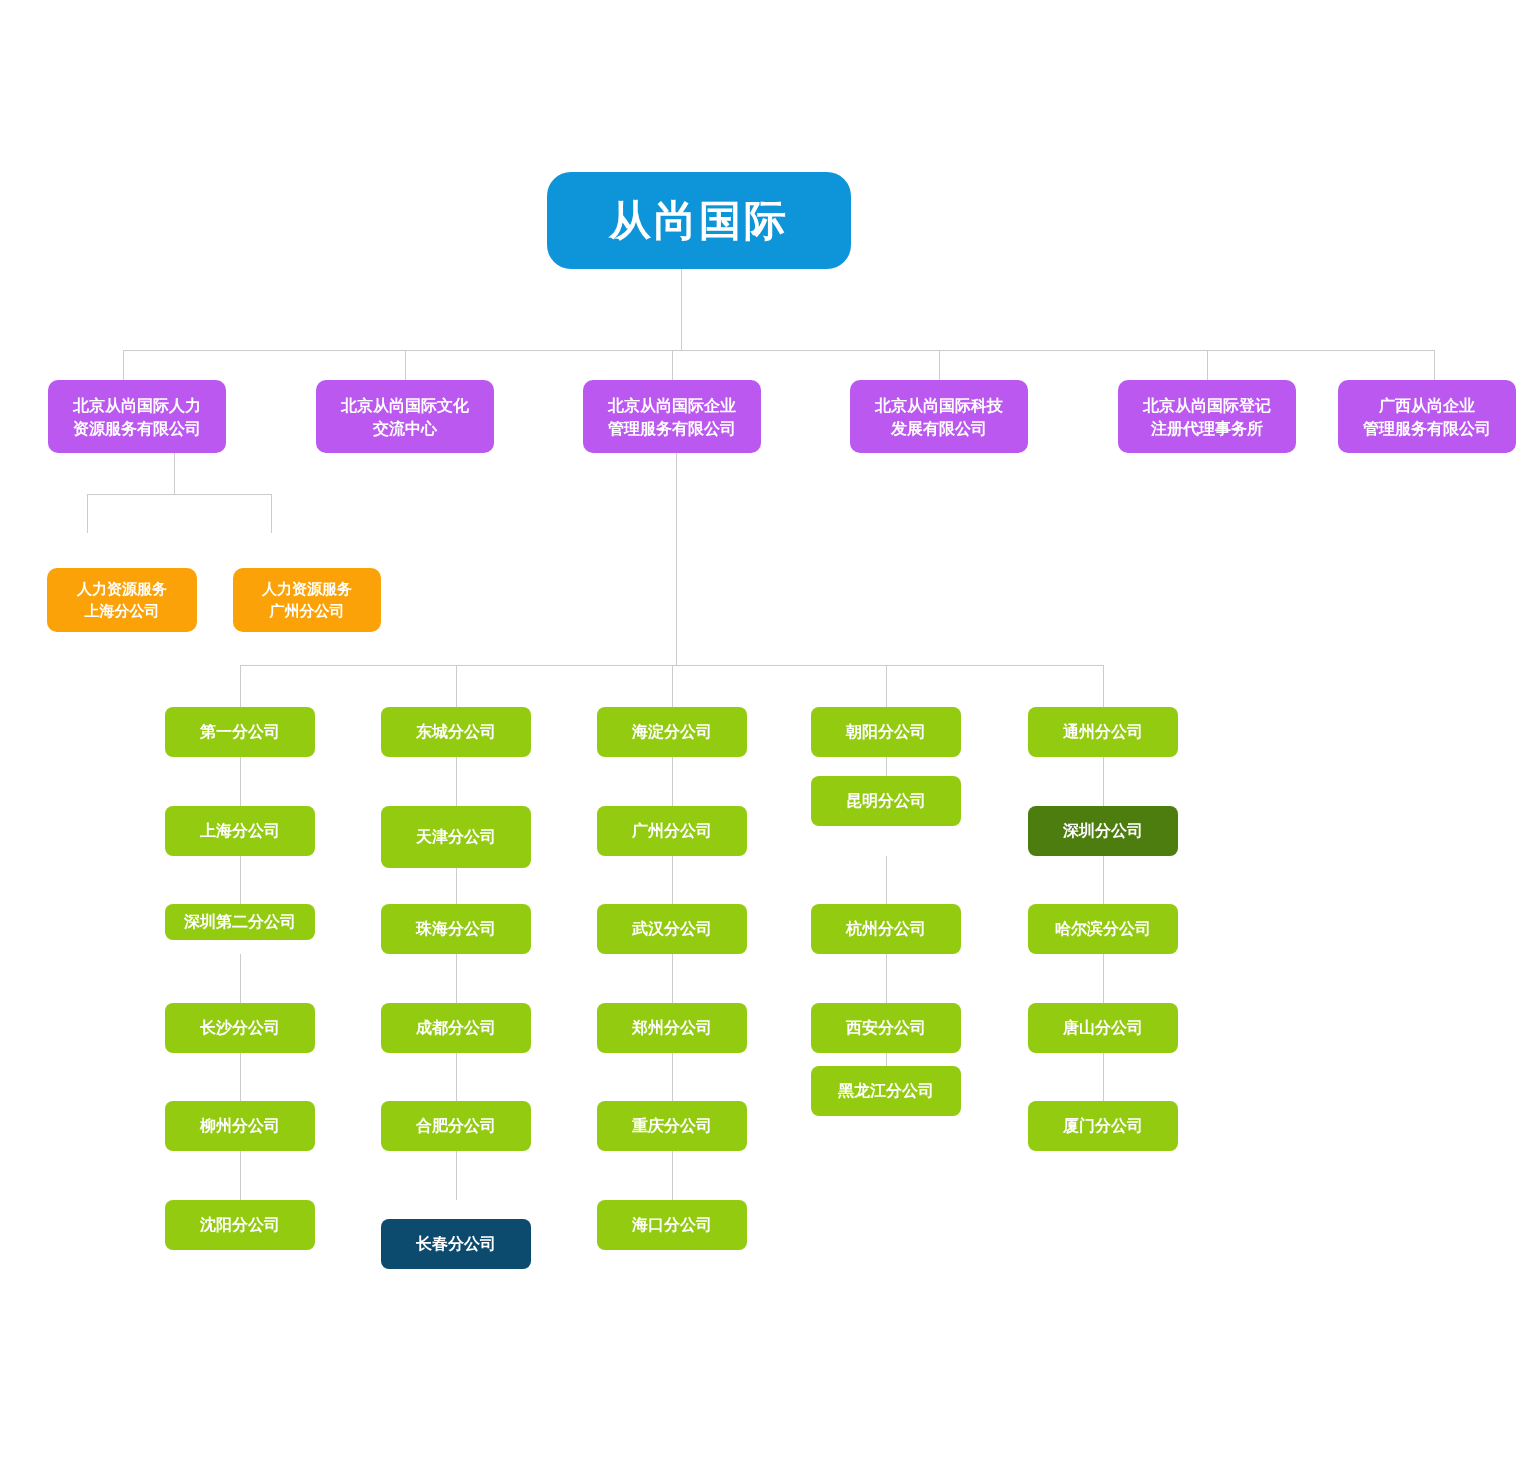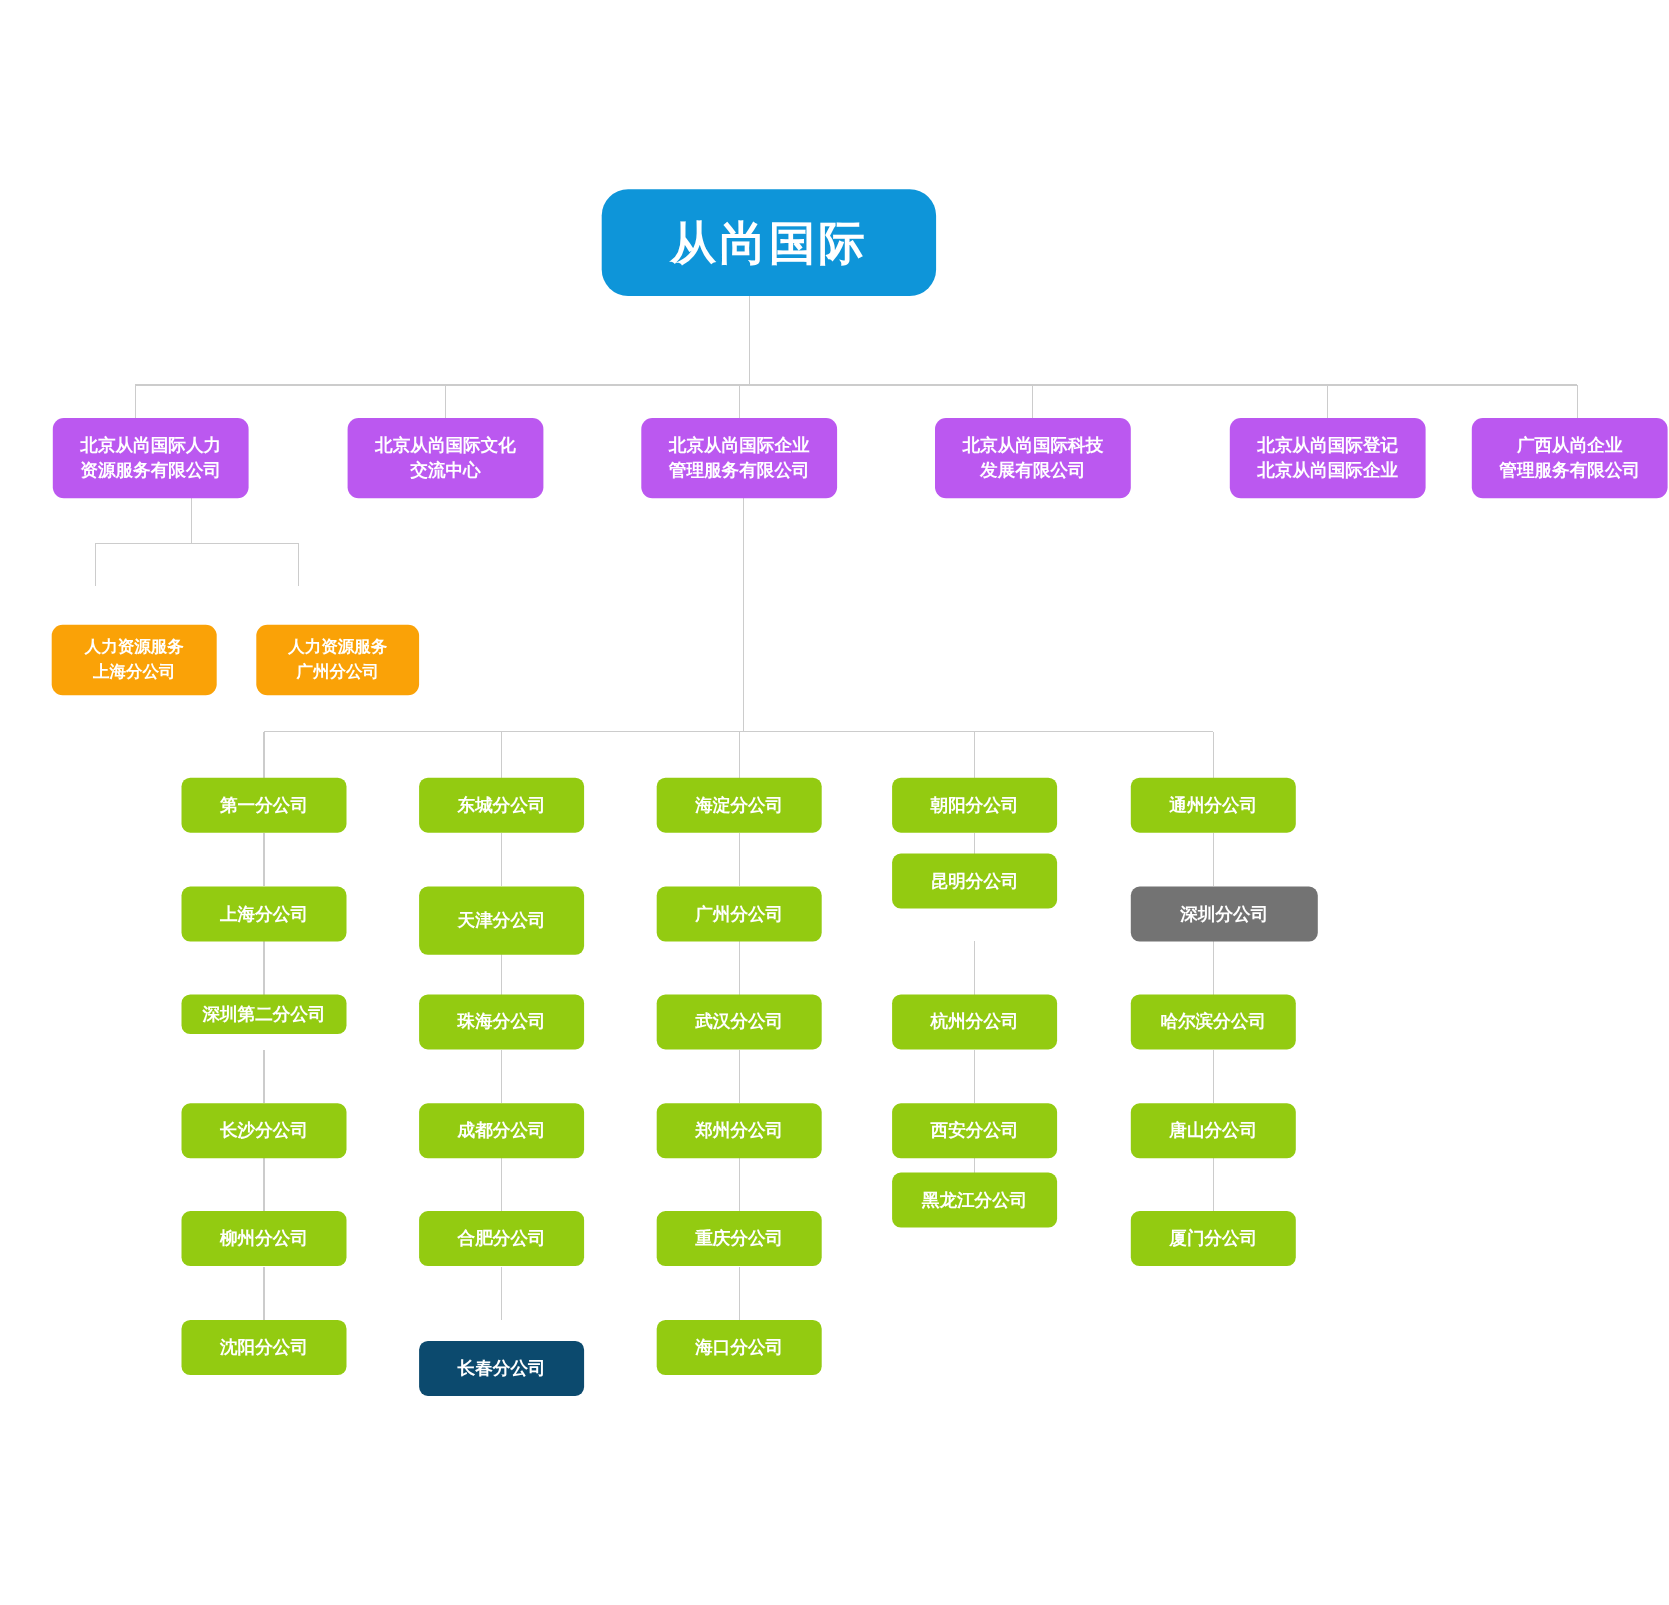--- a/index.html
+++ b/index.html
@@ -77,21 +77,21 @@
 
 <div class="node l2" style="left: 48px; top: 380px; width: 178px; height: 73px; background: rgb(187, 88, 240);">北京从尚国际人力
 资源服务有限公司</div>
     <div class="node l2" style="left: 316px; top: 380px; width: 178px; height: 73px; background: rgb(187, 88, 240);">北京从尚国际文化
 交流中心</div>
     <div class="node l2" style="left: 583px; top: 380px; width: 178px; height: 73px; background: rgb(187, 88, 240);">北京从尚国际企业
 管理服务有限公司</div>
     <div class="node l2" style="left: 850px; top: 380px; width: 178px; height: 73px; background: rgb(187, 88, 240);">北京从尚国际科技
 发展有限公司</div>
     <div class="node l2" style="left: 1118px; top: 380px; width: 178px; height: 73px; background: rgb(187, 88, 240);">北京从尚国际登记
-北京从尚国际企业</div>
+注册代理事务所</div>
     <div class="node l2" style="left: 1338px; top: 380px; width: 178px; height: 73px; background: rgb(187, 88, 240);">广西从尚企业
 管理服务有限公司</div>
     <div class="node hr" style="left: 47px; top: 533px; width: 150px; height: 64px; background: rgb(250, 162, 7);">人力资源服务
 上海分公司</div>
     <div class="node hr" style="left: 233px; top: 533px; width: 148px; height: 64px; background: rgb(250, 162, 7);">人力资源服务
 广州分公司</div>
     <div class="node leaf" style="left: 165px; top: 707px; width: 150px; height: 50px; background: rgb(147, 203, 17);">第一分公司</div>
     <div class="node leaf" style="left: 165px; top: 806px; width: 150px; height: 50px; background: rgb(147, 203, 17);">上海分公司</div>
     <div class="node leaf" style="left: 165px; top: 904px; width: 150px; height: 36px; background: rgb(147, 203, 17);">深圳第二分公司</div>
     <div class="node leaf" style="left: 165px; top: 1003px; width: 150px; height: 50px; background: rgb(147, 203, 17);">长沙分公司</div>
@@ -108,17 +108,17 @@
     <div class="node leaf" style="left: 597px; top: 904px; width: 150px; height: 50px; background: rgb(147, 203, 17);">武汉分公司</div>
     <div class="node leaf" style="left: 597px; top: 1003px; width: 150px; height: 50px; background: rgb(147, 203, 17);">郑州分公司</div>
     <div class="node leaf" style="left: 597px; top: 1101px; width: 150px; height: 50px; background: rgb(147, 203, 17);">重庆分公司</div>
     <div class="node leaf" style="left: 597px; top: 1200px; width: 150px; height: 50px; background: rgb(147, 203, 17);">海口分公司</div>
     <div class="node leaf" style="left: 811px; top: 707px; width: 150px; height: 50px; background: rgb(147, 203, 17);">朝阳分公司</div>
     <div class="node leaf" style="left: 811px; top: 776px; width: 150px; height: 50px; background: rgb(147, 203, 17);">昆明分公司</div>
     <div class="node leaf" style="left: 811px; top: 904px; width: 150px; height: 50px; background: rgb(147, 203, 17);">杭州分公司</div>
     <div class="node leaf" style="left: 811px; top: 1003px; width: 150px; height: 50px; background: rgb(147, 203, 17);">西安分公司</div>
     <div class="node leaf" style="left: 811px; top: 1066px; width: 150px; height: 50px; background: rgb(147, 203, 17);">黑龙江分公司</div>
     <div class="node leaf" style="left: 1028px; top: 707px; width: 150px; height: 50px; background: rgb(147, 203, 17);">通州分公司</div>
-    <div class="node leaf" style="left: 1028px; top: 806px; width: 170px; height: 50px; background: #737373;">深圳分公司</div>
+    <div class="node leaf" style="left: 1028px; top: 806px; width: 150px; height: 50px; background: #4d7c0f;">深圳分公司</div>
     <div class="node leaf" style="left: 1028px; top: 904px; width: 150px; height: 50px; background: rgb(147, 203, 17);">哈尔滨分公司</div>
     <div class="node leaf" style="left: 1028px; top: 1003px; width: 150px; height: 50px; background: rgb(147, 203, 17);">唐山分公司</div>
     <div class="node leaf" style="left: 1028px; top: 1101px; width: 150px; height: 50px; background: rgb(147, 203, 17);">厦门分公司</div>
   </div>
 
 </body></html>

